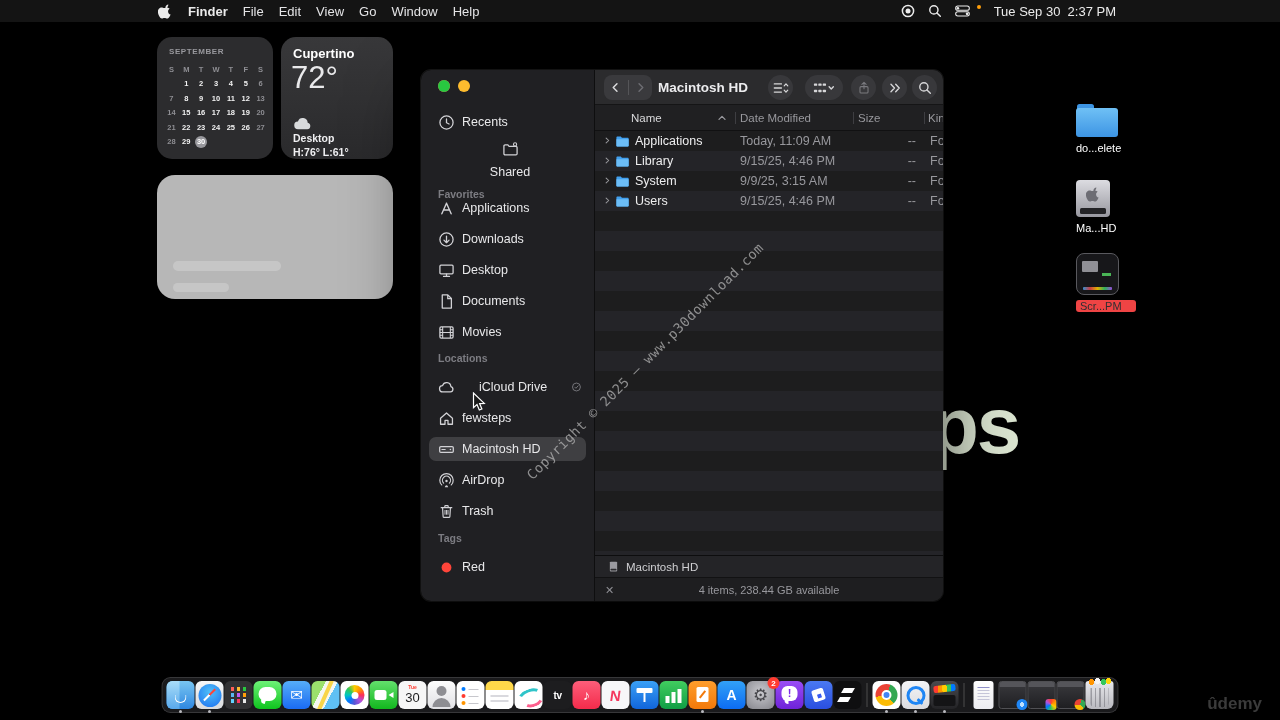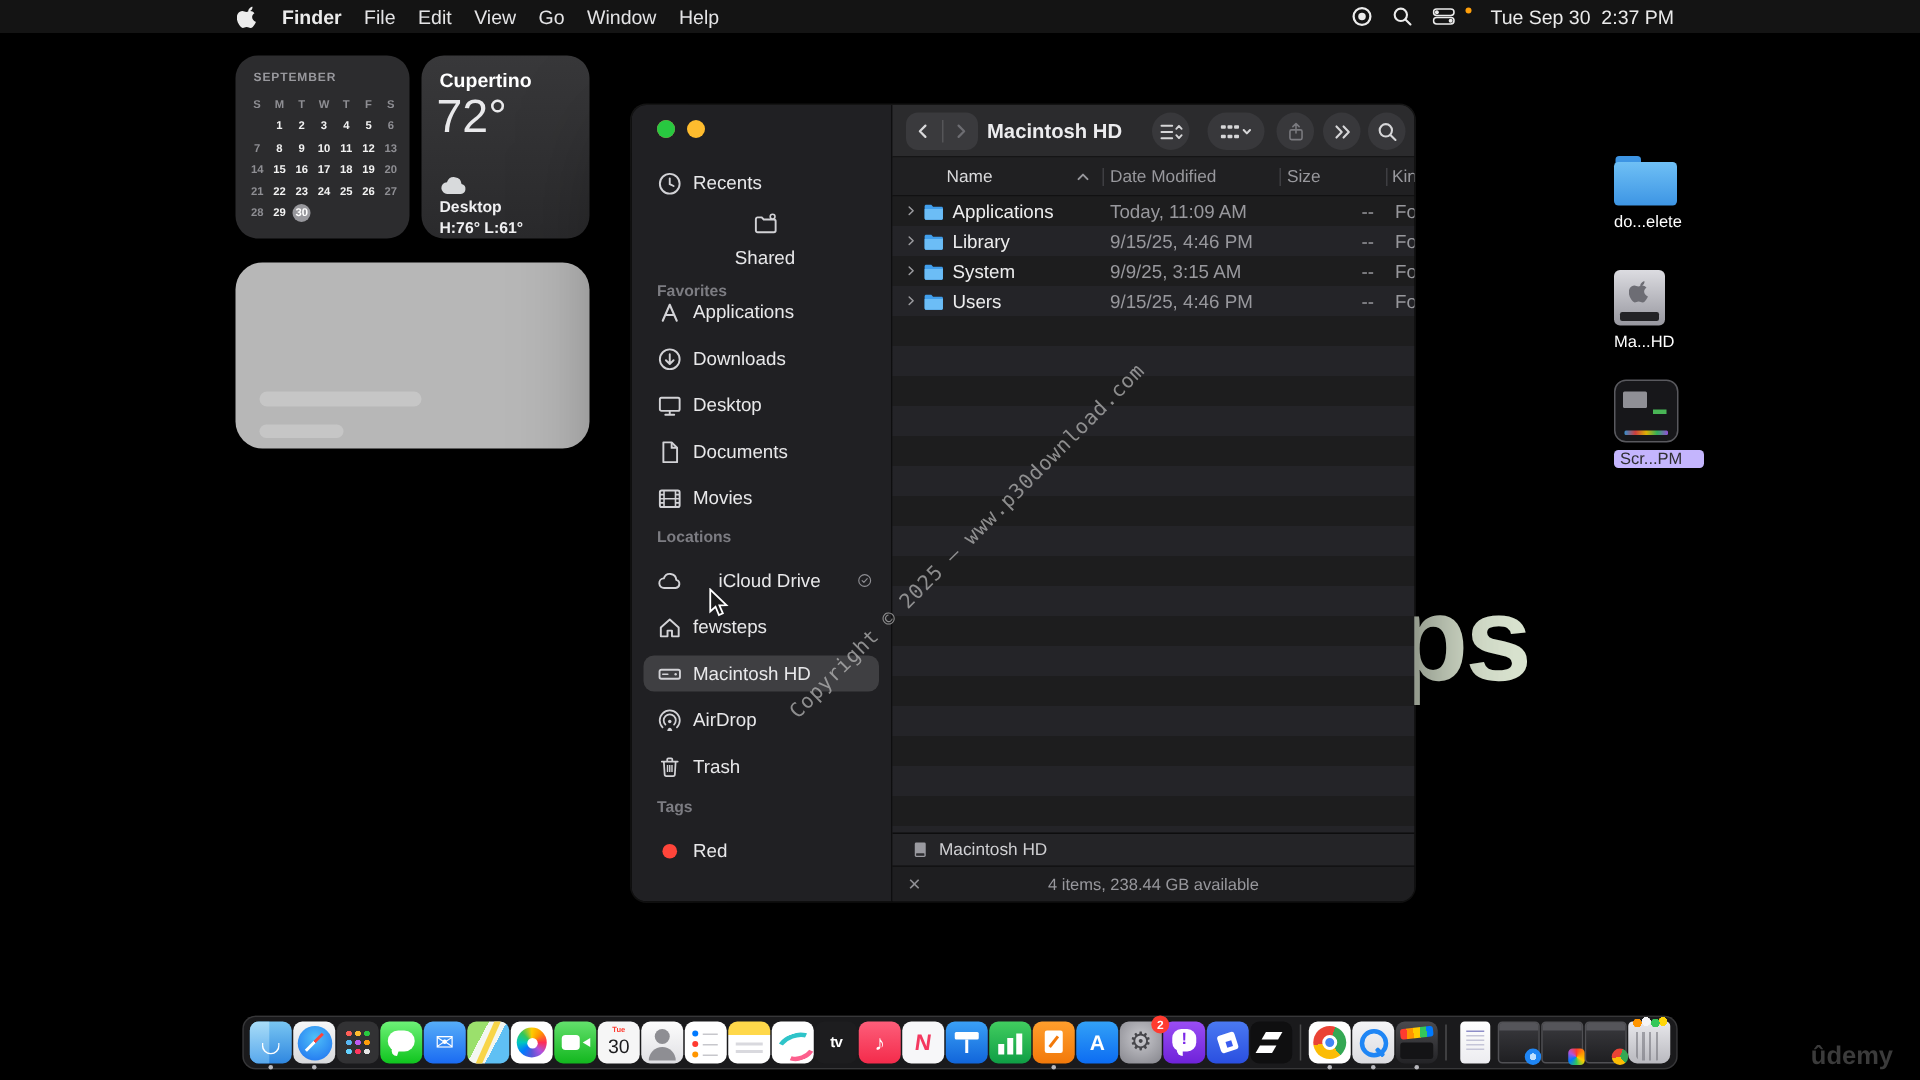--- a/index.html
+++ b/index.html
@@ -44,21 +44,21 @@
   #watermark{position:absolute;left:645px;top:361px;transform:translate(-50%,-50%) rotate(-45deg);z-index:25;
     font-family:"DejaVu Sans Mono",monospace;font-size:13.5px;color:rgba(195,195,195,.68);letter-spacing:.5px;white-space:nowrap;}
   #brand{position:absolute;right:18px;top:694px;z-index:4;font-size:17px;font-weight:700;color:#3b3b3b;}
 
   
   .dsk{position:absolute;width:60px;display:flex;flex-direction:column;z-index:3;}
   #dsk-folder{left:1076px;top:104px;}
   #dsk-drive{left:1076px;top:180px;}
   #dsk-shot{left:1076px;top:253px;}
   .dsk-label{margin-top:5px;font-size:11px;color:#fff;text-shadow:0 1px 3px rgba(0,0,0,.95);}
-  .dsk-label.pill{background:#c4b5fd;color:#2f2f31;border-radius:3px;padding:0 4px;text-shadow:none;}
+  .dsk-label.pill{background:#ef4444;color:#2f2f31;border-radius:3px;padding:0 4px;text-shadow:none;}
   .ic-folder{width:42px;height:33px;position:relative;}
   .ic-folder::before{content:"";position:absolute;left:1px;top:0;width:17px;height:8px;border-radius:2.5px 2.5px 0 0;background:#3d95e4;}
   .ic-folder::after{content:"";position:absolute;left:0;top:3.5px;right:0;bottom:0;border-radius:3px;
     background:linear-gradient(180deg,#6fc0f5,#3d95e4);}
   .ic-drive{width:34px;height:37px;border-radius:4px;background:linear-gradient(180deg,#dcdce1,#97979f);position:relative;display:flex;justify-content:center;}
   .ic-drive .apl{width:15px;height:16px;margin-top:6px;color:#6d6d74;}
   .ic-drive::after{content:"";position:absolute;left:4px;right:4px;bottom:3px;height:6px;background:#232326;border-radius:1.5px;}
   .ic-shot{width:43px;height:42px;border-radius:8px;background:#17171a;border:1px solid #59595e;position:relative;overflow:hidden;}
   .ic-shot::before{content:"";position:absolute;left:5px;top:7px;width:16px;height:11px;background:#8f8f95;border-radius:1px;}
   .ic-shot::after{content:"";position:absolute;left:6px;right:6px;bottom:4px;height:3px;border-radius:1px;

